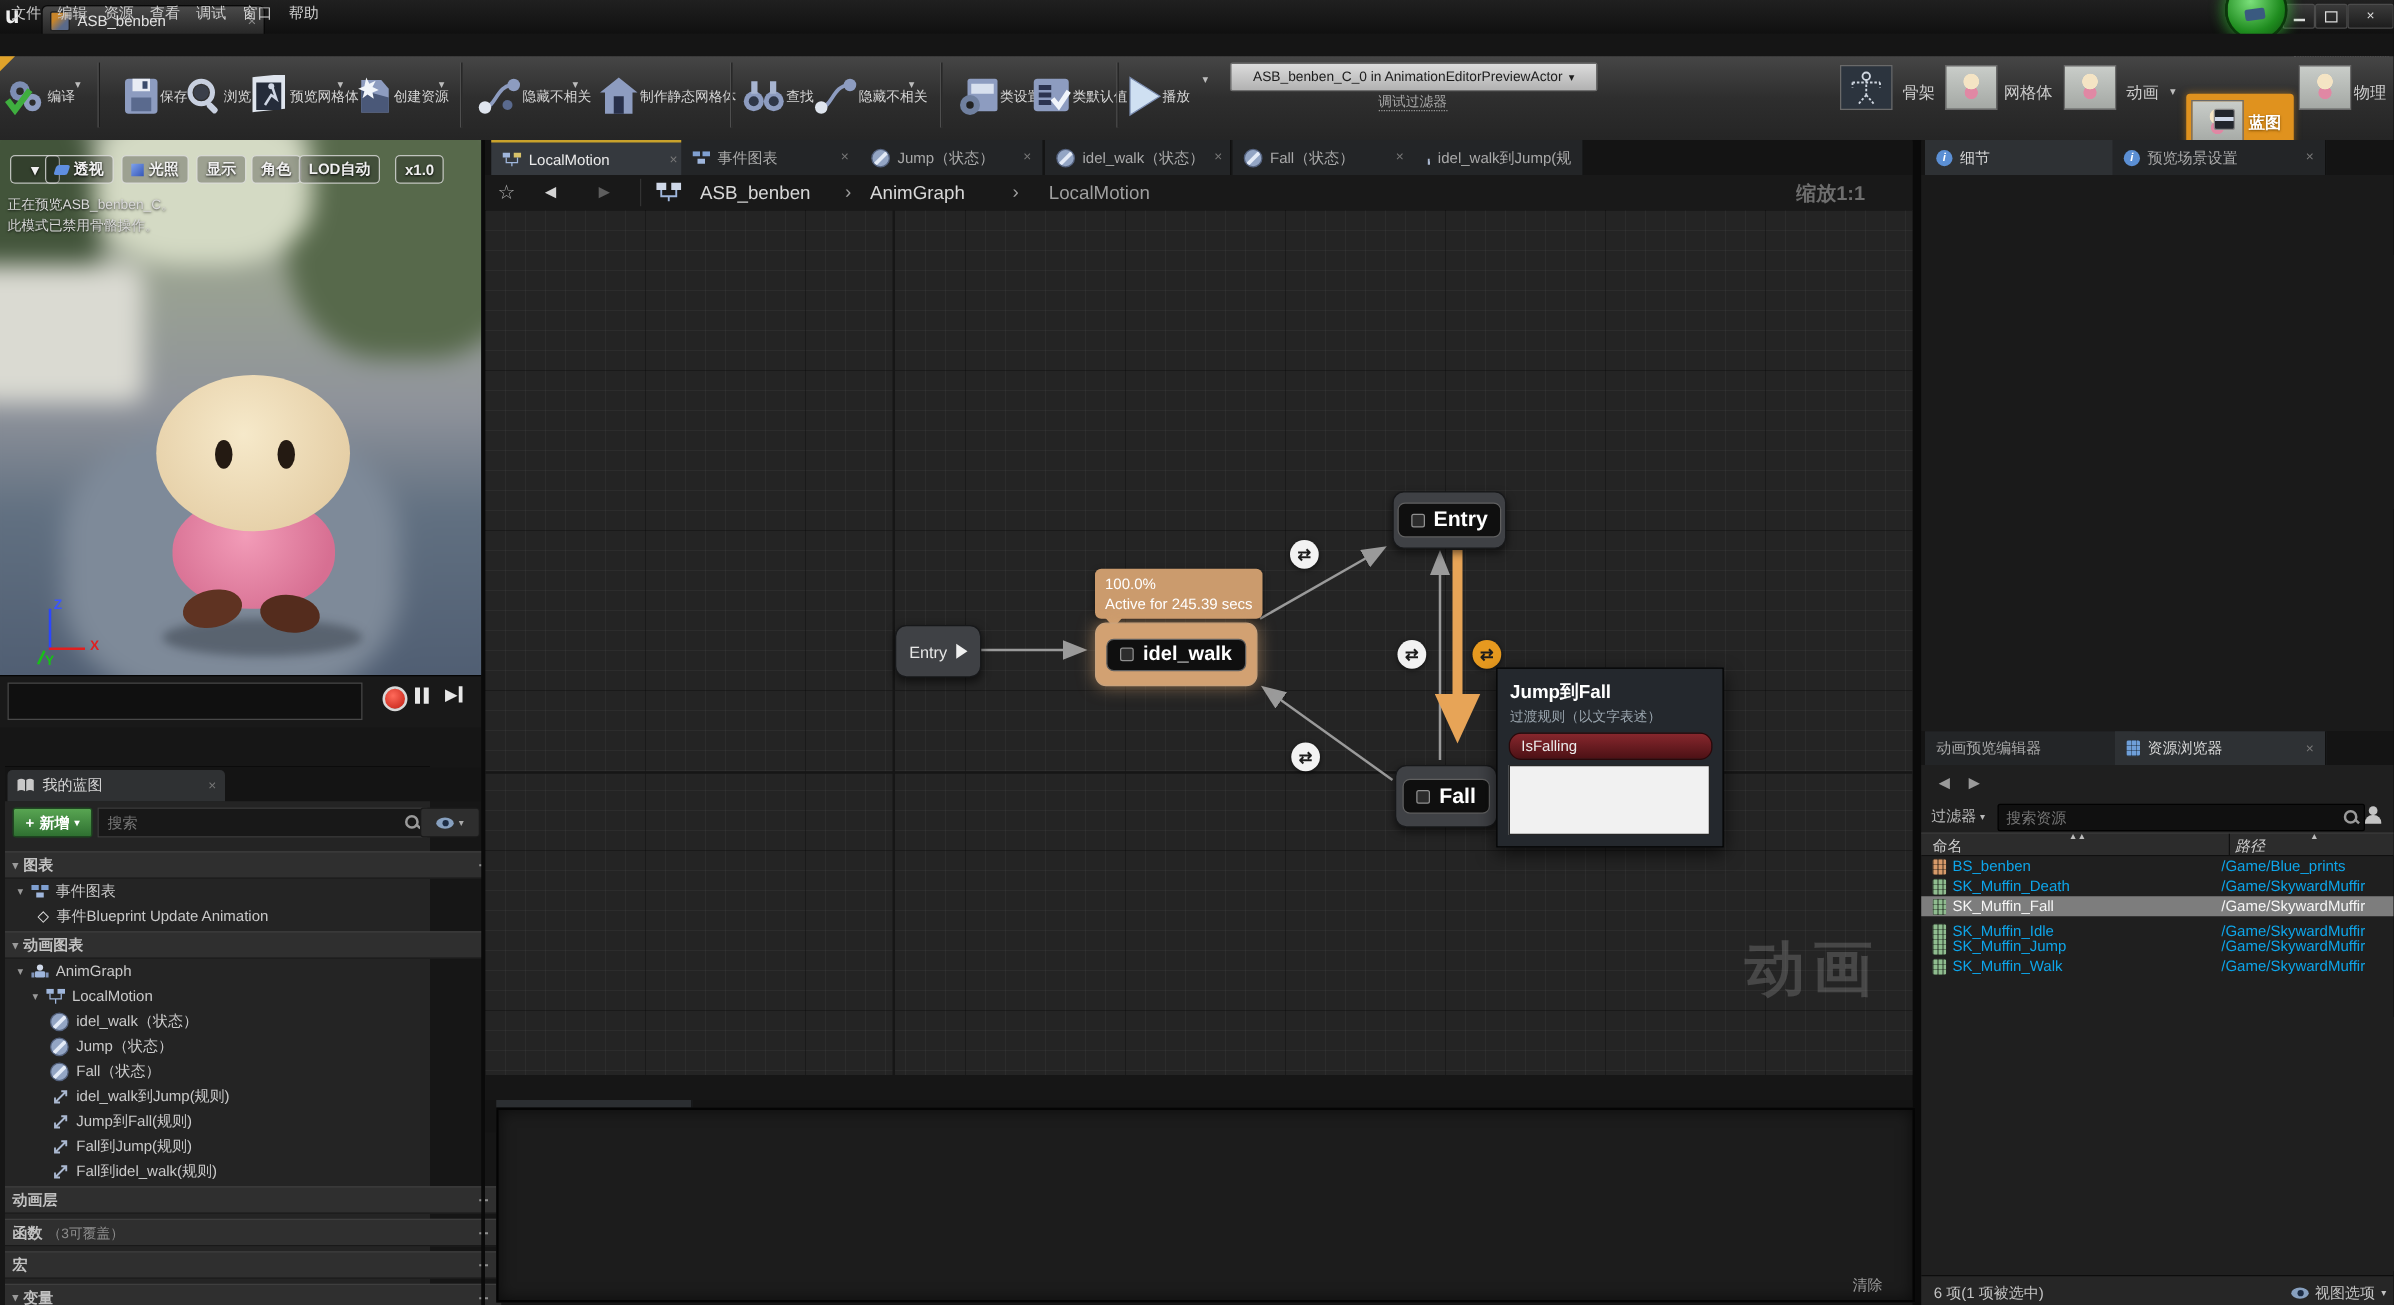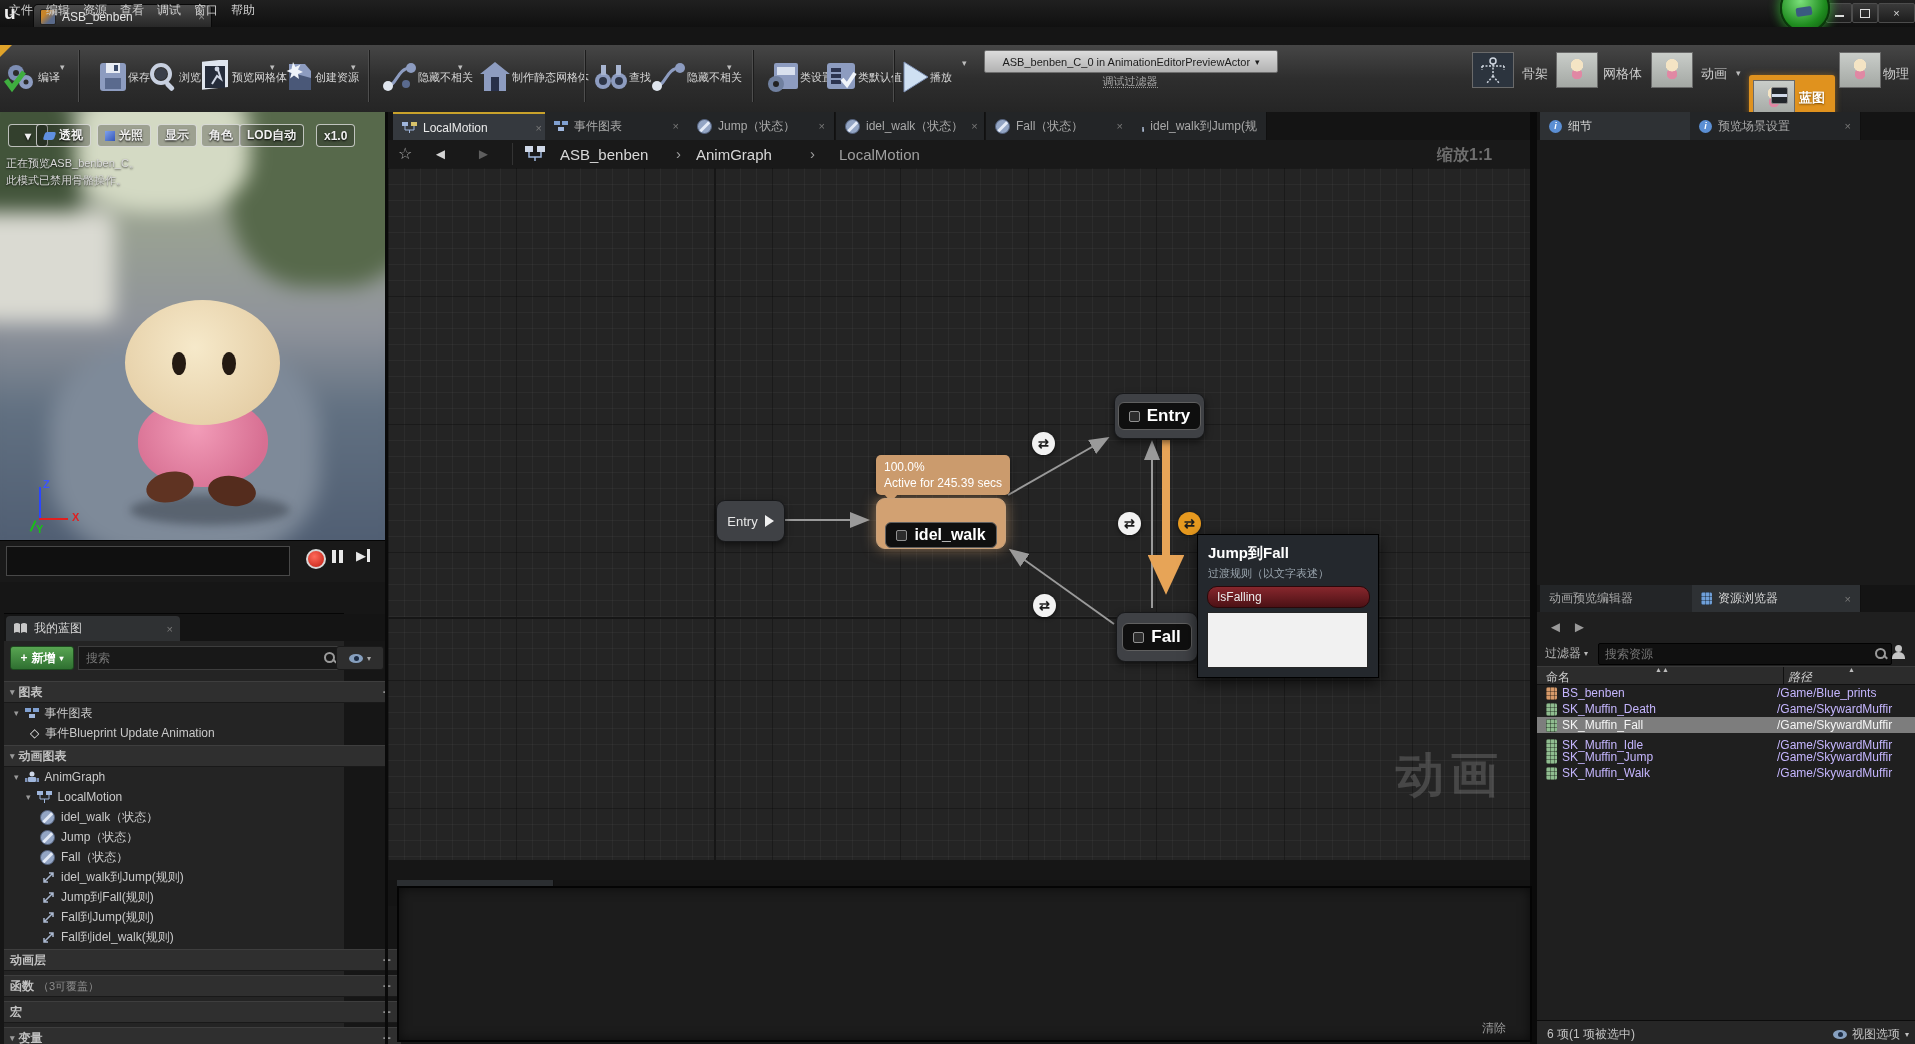--- a/index.html
+++ b/index.html
@@ -87,21 +87,21 @@
   .clearlbl{left:1482px;top:1020px;color:#9a9a9a;font-size:12px;}
   
   .rtabstrip{left:1537px;top:112px;width:378px;height:28px;background:#141414;}
   .rbody{left:1537px;top:140px;width:378px;height:445px;background:#1a1a1a;}
   .rtabstrip2{left:1537px;top:585px;width:378px;height:27px;background:#141414;}
   .abody{left:1537px;top:612px;width:378px;height:408px;background:#1f1f1f;}
   .navarr{font-size:15px;font-weight:bold;color:#9a9a9a;}
   .fsearch{position:absolute;left:61px;top:31px;width:284px;height:20px;background:#101010;border:1px solid #020202;border-radius:2px;display:flex;align-items:center;padding:0 4px;}
   .fsearch input{flex:1;background:transparent;border:none;outline:none;color:#aaa;font-size:12px;font-family:inherit;}
   .colhdr{position:absolute;left:0;top:54px;width:378px;height:17px;background:#2c2c2c;border-top:1px solid #3a3a3a;border-bottom:1px solid #101010;color:#cfcfcf;font-size:12px;}
-  .arow{position:absolute;left:0;width:378px;height:16px;display:flex;align-items:center;font-size:12px;color:#c4b5fd;}
+  .arow{position:absolute;left:0;width:378px;height:16px;display:flex;align-items:center;font-size:12px;color:#0ea5e9;}
   .arow.sel{background:#7d7d7d;color:#f5f5f5;}
   .gicon{width:11px;height:13px;border-radius:2px;background-color:#8fbc8f;background-image:repeating-linear-gradient(0deg,rgba(0,0,0,.35) 0 1px,transparent 1px 4px),repeating-linear-gradient(90deg,rgba(0,0,0,.35) 0 1px,transparent 1px 4px);flex:none;}
   .gicon.orange{background-color:#d69a6a;}
   .gicon.blue{background-color:#6f9fd8;}
   .statusbar{left:1537px;top:1020px;width:378px;height:24px;background:#262626;border-top:1px solid #0c0c0c;}
   
   .magic{width:12px;height:12px;position:relative;flex:none;}
   .magic:before{content:"";position:absolute;left:0;top:0;width:7px;height:7px;border:2px solid #9a9a9a;border-radius:50%;}
   .magic:after{content:"";position:absolute;left:8px;top:8px;width:5px;height:2px;background:#9a9a9a;transform:rotate(45deg);}
   .eyeic{width:14px;height:9px;border-radius:50%;background:#87a0bf;position:relative;flex:none;}
@@ -597,21 +597,21 @@
 
     <div class="node" style="left:328px;top:332px;width:67px;height:40px;gap:7px;color:#e8e8e8;font-size:13px;">
       <span>Entry</span>
       <span style="width:0;height:0;border-top:6px solid transparent;border-bottom:6px solid transparent;border-left:9px solid #f0f0f0;"></span>
     </div>
 
     <div class="ttp" style="left:488px;top:287px;width:118px;">
       <div>100.0%</div>
       <div style="white-space:nowrap;">Active for 245.39 secs</div>
     </div>
-    <div class="node act" style="left:488px;top:330px;width:128px;height:49px;align-items:flex-end;">
+    <div class="node act" style="left:488px;top:330px;width:128px;height:49px;">
       <div class="in" style="font-size:16px;">
           <span class="nic"></span>
           <span>idel_walk</span>
         </div>
     </div>
 
     <div class="node" style="left:726px;top:225px;width:89px;height:44px;">
       <div class="in" style="font-size:17px;">
           <span class="nic"></span>
           <span>Entry</span>

